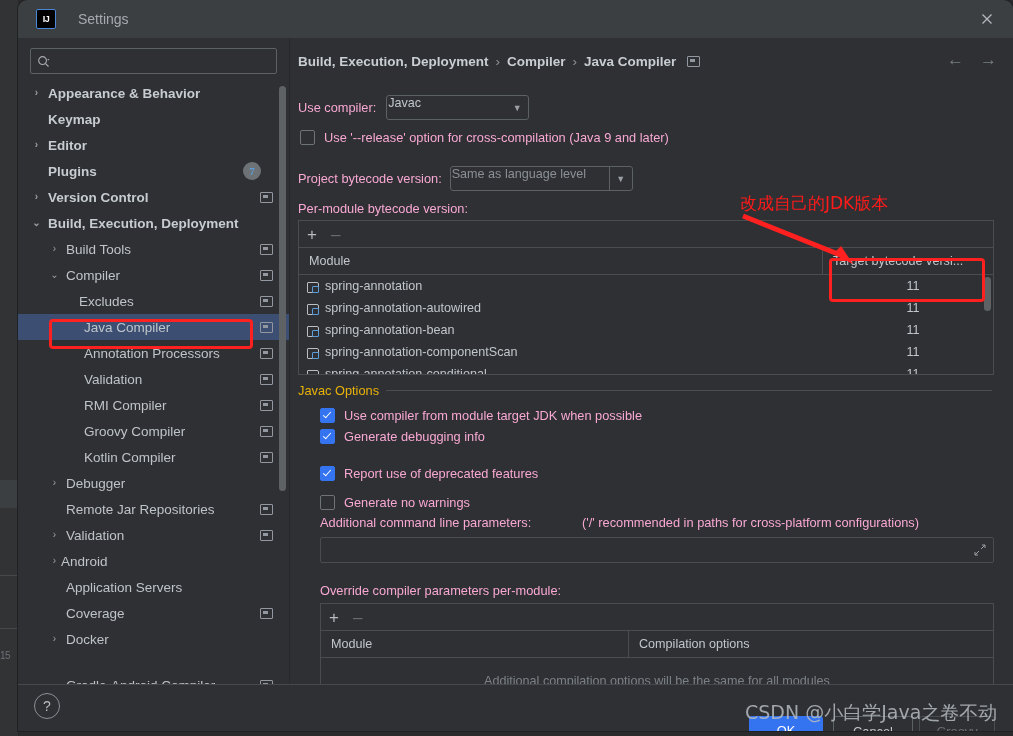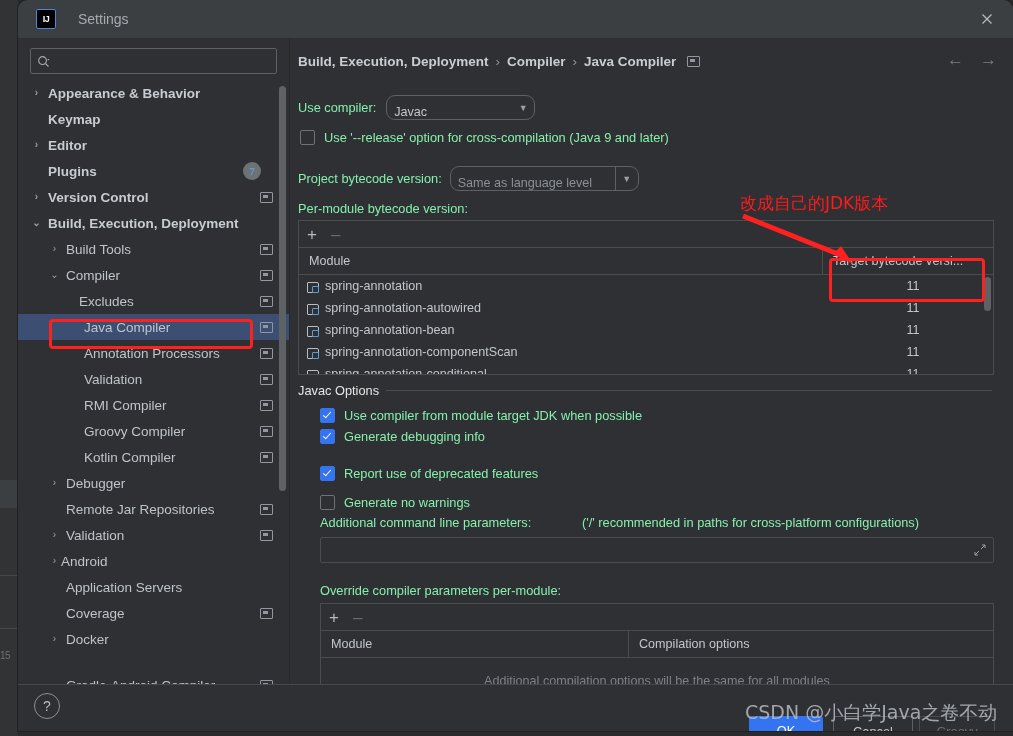--- a/index.html
+++ b/index.html
@@ -153,28 +153,28 @@
   }
   .crumbs .cfg-icon2:after {
     content:""; position:absolute; left:2px; top:2px; width:5px; height:3px; background:#9297a0;
   }
   .nav-arrows {
     position: absolute; right: 16px; top: 12px;
     display: flex; gap: 16px; color: #787d82; font-size: 17px;
   }
 
   .row { position: absolute; display: flex; align-items: center; }
-  .lbl-txt { color: #86efac; font-size: 12.8px; }
+  .lbl-txt { color: #f9a8d4; font-size: 12.8px; }
 
   .combo {
     height: 23px; background: #2e3033;
-    border: 1px solid #5c6164; border-radius: 9px;
-    display: flex; align-items: flex-end;
+    border: 1px solid #5c6164; border-radius: 3px;
+    display: flex; align-items: flex-start;
     color: #c2c7cc; font-size: 12.6px;
-    padding-left: 7px; position: relative;
+    padding-left: 1px; position: relative;
   }
   .combo .chev {
     position: absolute; right: 0; top: 0; bottom: 0; width: 22px;
     display: flex; align-items: center; justify-content: center;
     color: #9aa0a6; font-size: 9px;
   }
   .combo.split .chev { border-left: 1px solid #5c6164; }
   .combo.dim { color: #8b9096; }
 
   .cb {
@@ -219,21 +219,21 @@
   .mod-icon .dot {
     position: absolute; left: 5px; top: 5px; width: 5px; height: 5px;
     border: 1.2px solid #5b9dd9; background: #2e3033; border-radius: 1px;
   }
   .tbl-sb {
     position: absolute; right: 2px; width: 7px;
     background: #5e6264; border-radius: 4px;
   }
 
   .group-title {
-    position: absolute; color: #e5e5e5; font-size: 12.8px;
+    position: absolute; color: #eab308; font-size: 12.8px;
   }
   .group-line {
     position: absolute; height: 1px; background: #4a4d50;
   }
 
   .textfield {
     position: absolute; height: 24px;
     background: #2e3033; border: 1px solid #4a4d50; border-radius: 2px;
   }
   .expand-ico {

